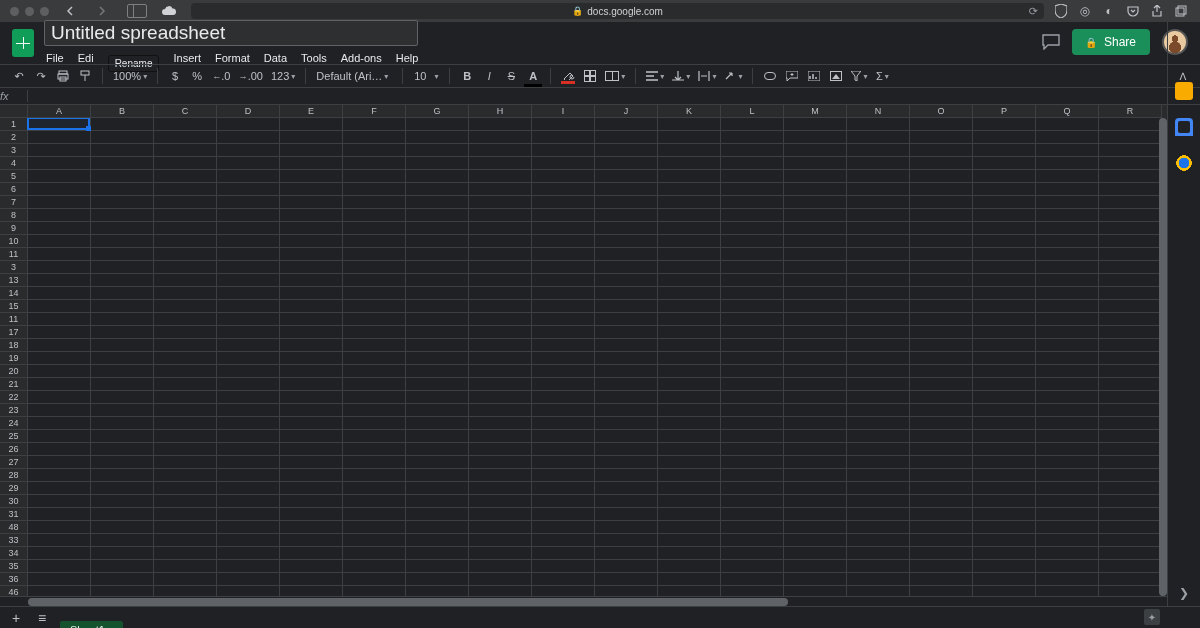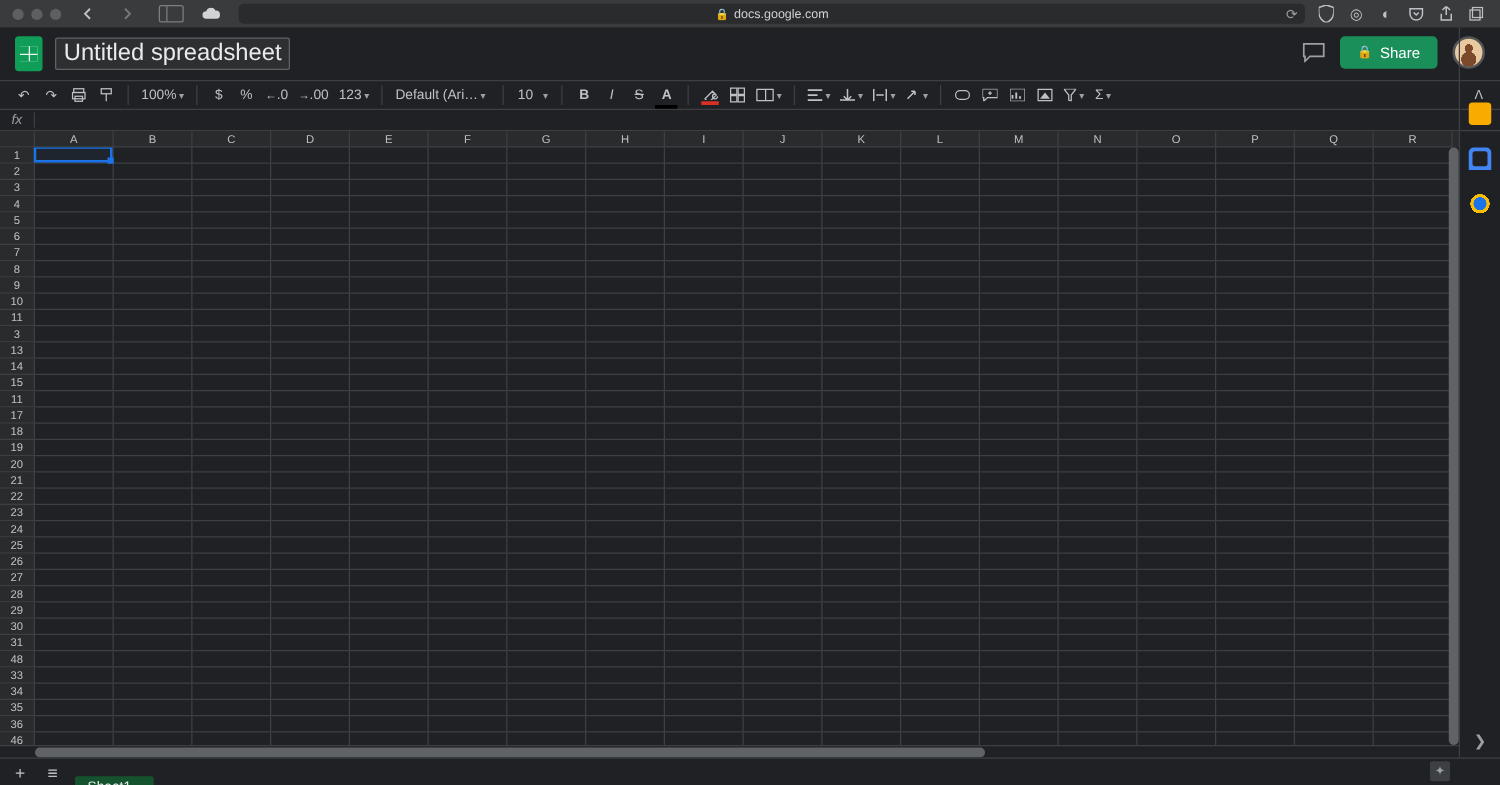--- a/index.html
+++ b/index.html
@@ -48,21 +48,21 @@
   .borders-icn{ width:12px;height:12px; display:grid; grid-template-columns:1fr 1fr; grid-template-rows:1fr 1fr;}
   .borders-icn div{ border:1px solid #bdc1c6;}
   .merge-icn{ width:14px;height:10px; border:1px solid #bdc1c6; position:relative;}
   .merge-icn::before{content:"";position:absolute; top:0;bottom:0;left:50%; width:1px; background:#bdc1c6;}
   .toolbar .collapse{ position:absolute; right:8px; font-size:10px;}
   .link-icn{ width:12px;height:8px; border:1.5px solid #bdc1c6; border-radius:5px;}
   .img-icn{ width:12px;height:10px; border:1.5px solid #bdc1c6; position:relative;}
   .img-icn::before{ content:""; position:absolute; left:1px; bottom:1px; width:0;height:0; border-left:4px solid transparent; border-right:4px solid transparent; border-bottom:5px solid #bdc1c6;}
   
   .formula-bar{ height:17px; border-bottom:1px solid #3c4043; display:flex; align-items:center;}
-  .formula-bar .fx{ width:28px; text-align:center; font-style:italic; color:#9aa0a6; border-right:1px solid #3c4043; font-size:11px;}
+  .formula-bar .fx{ width:28px; font-style:italic; color:#9aa0a6; border-right:1px solid #3c4043; font-size:11px;}
   .formula-bar input{ flex:1; background:transparent; border:none; outline:none; color:#e8eaed; padding-left:6px; font-size:11px;}
   
   .grid-wrap{ position:absolute; top:105px; left:0; right:33px; bottom:22px; display:flex; flex-direction:column;}
   .col-head-row{ height:13px; display:flex; background:#2a2b2d;}
   .corner{ width:28px; border-right:1px solid #3c4043; border-bottom:1px solid #3c4043;}
   .col-head{ width:63px; border-right:1px solid #3c4043; border-bottom:1px solid #3c4043; text-align:center; font-size:9px; color:#bdc1c6; line-height:13px;}
   .rows-area{ flex:1; display:flex; overflow:hidden; position:relative;}
   .row-heads{ width:28px;}
   .row-head{ height:13px; border-right:1px solid #3c4043; border-bottom:1px solid #3c4043; font-size:9px; color:#bdc1c6; text-align:center; line-height:13px; background:#2a2b2d;}
   .cells-area{ flex:1; position:relative;}
@@ -154,20 +154,31 @@
   <div class="logo">
     <div class="cells">
         <div></div>
         <div></div>
         <div></div>
         <div></div>
       </div>
   </div>
   <div class="doc-block">
     <div class="doc-title">Untitled spreadsheet</div>
+    <div class="menu-row">
+      <span>File</span>
+      <span>Edi</span>
+      <span class="rename-tip">Rename</span>
+      <span>Insert</span>
+      <span>Format</span>
+      <span>Data</span>
+      <span>Tools</span>
+      <span>Add-ons</span>
+      <span>Help</span>
+    </div>
   </div>
   <div class="header-right">
     <span class="comment-icn">
       <svg width="18" height="16" viewBox="0 0 18 16">
           <path d="M1 1h16v10H6l-4 4V11H1z" fill="none" stroke="#9aa0a6" stroke-width="1.4"></path>
         </svg>
     </span>
     <div class="share-btn">
       <span class="lock-small">🔒</span>
       <span>Share</span>

